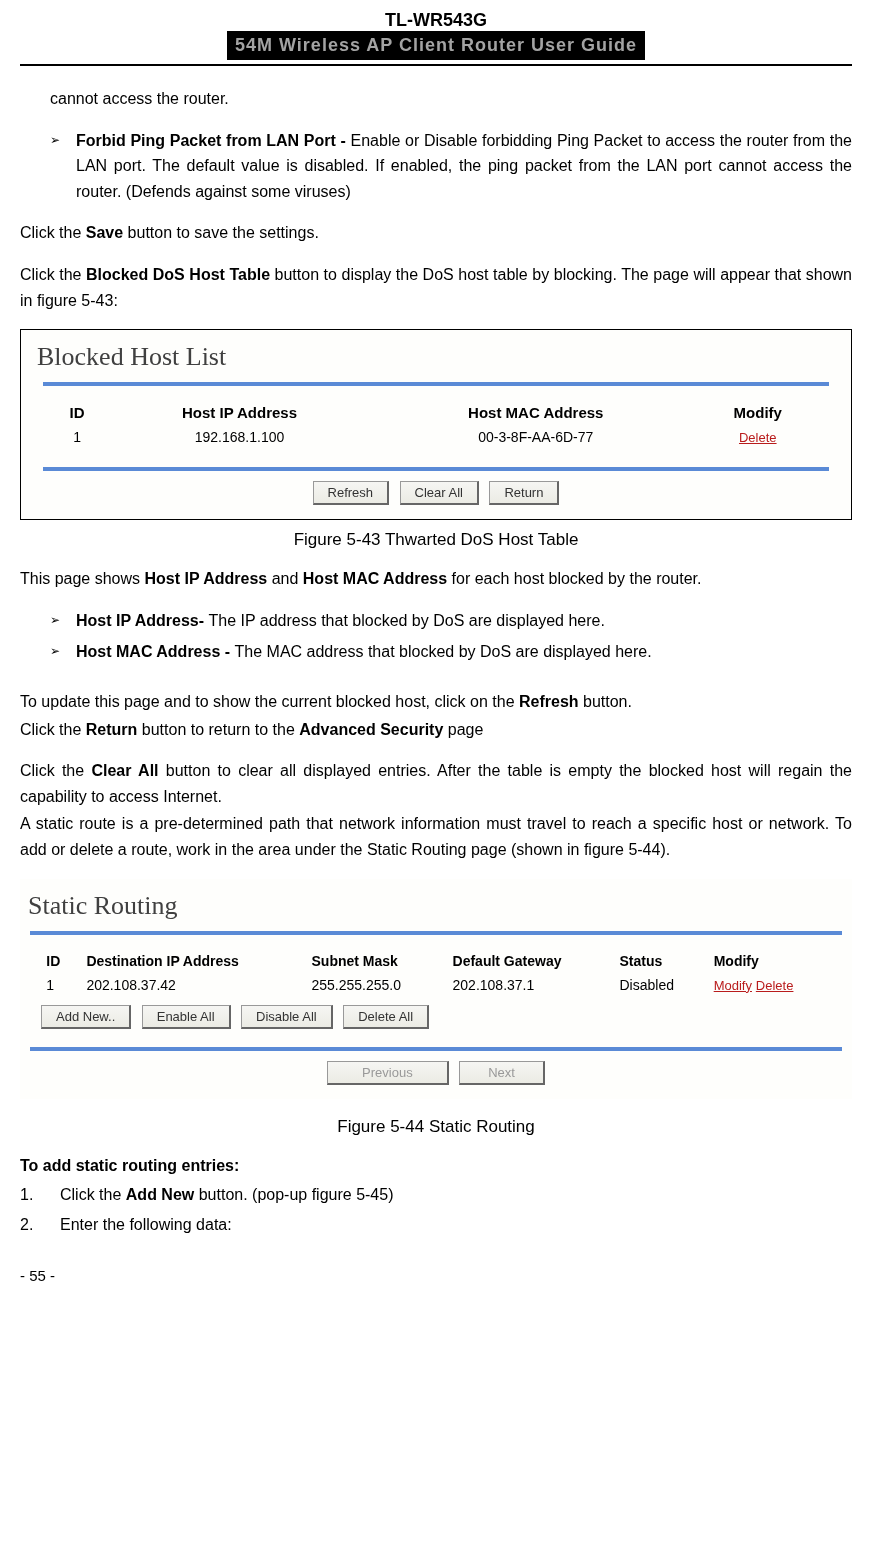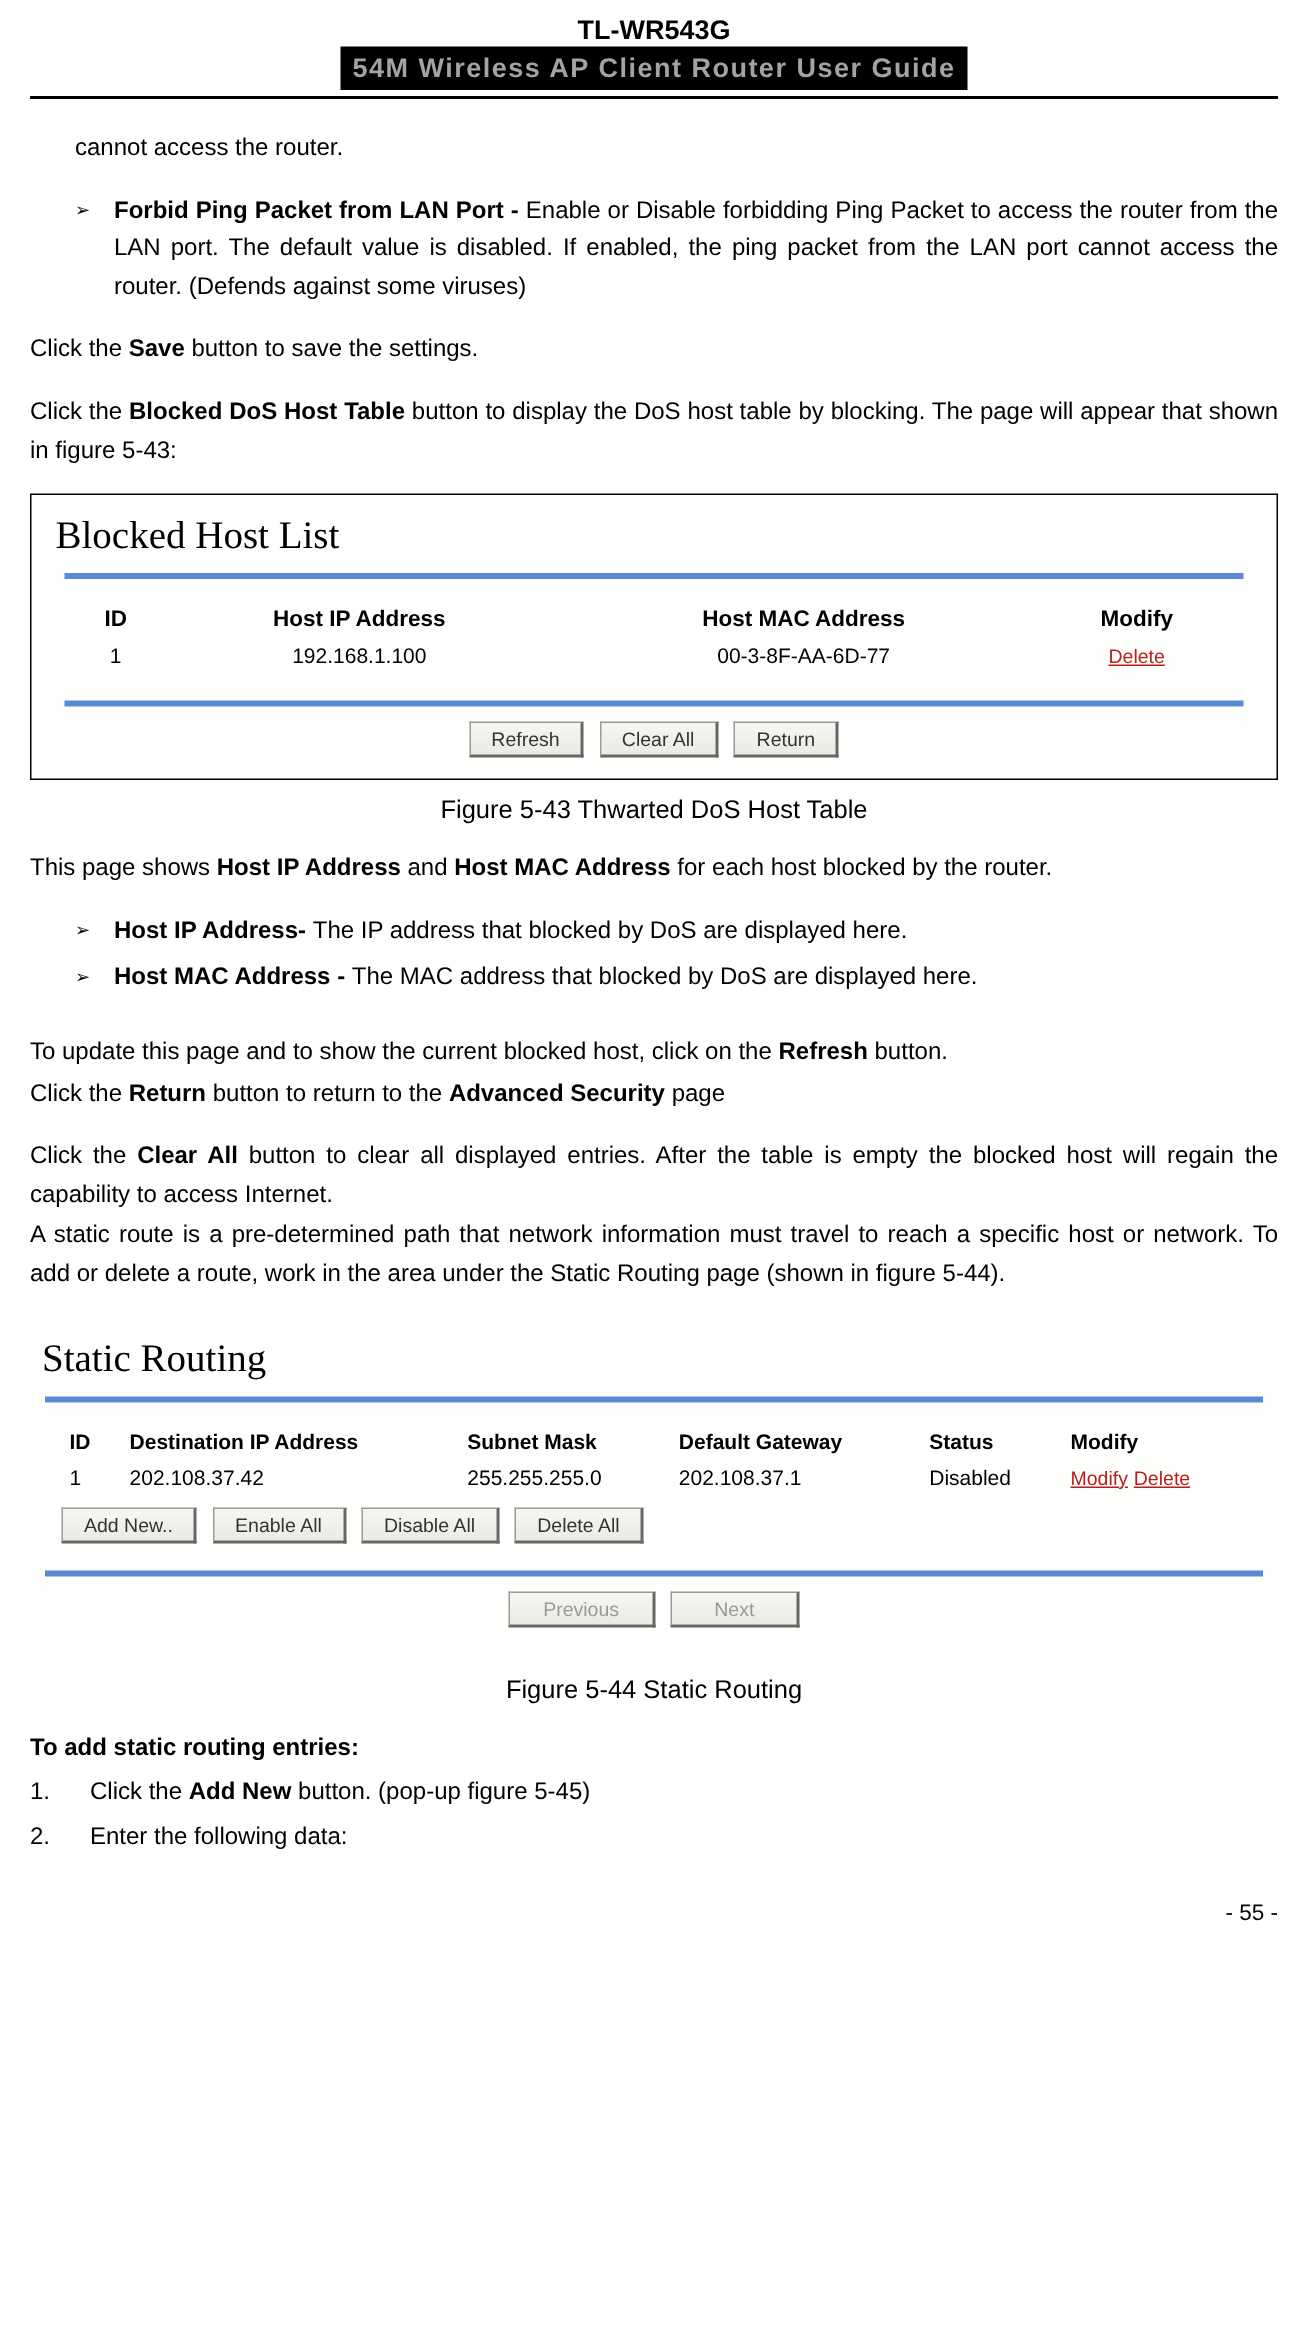--- a/index.html
+++ b/index.html
@@ -69,21 +69,21 @@
     .figure-box {
       border: 1px solid #000;
       margin: 4px 0;
       background: #fefefc;
     }
     .figure-box-inner {
       padding: 6px;
     }
     .fig-title {
       font-size: 26px;
-      color: #000000;
+      color: #404040;
       font-weight: normal;
       margin: 6px 0 10px 10px;
       font-family: "Times New Roman", serif;
     }
     .hr-blue {
       height: 4px;
       background: #5a8ad6;
       margin: 6px 0 14px 0;
       width: 96%;
       margin-left: 2%;
@@ -170,21 +170,21 @@
       margin: 4px 0 4px 0;
       line-height: 1.6;
     }
     .ol-num {
       flex: 0 0 40px;
     }
     .ol-text {
       flex: 1;
     }
     .footer-pagenum {
-      text-align: right;
+      text-align: left;
       margin-top: 30px;
       font-size: 15px;
     }
   </style>
 </head>
 <body>
 
 <div class="page">
   <div class="header-bar">
     <span class="header-left">TL-WR543G</span>
@@ -300,21 +300,21 @@
         </tbody>
       </table>
       <div class="btn-row-left">
         <span class="ui-button">Add New..</span>
         <span class="ui-button">Enable All</span>
         <span class="ui-button">Disable All</span>
         <span class="ui-button">Delete All</span>
       </div>
       <div class="hr-blue2" style="width:99%; margin-left:0.5%;"></div>
       <div class="btn-row">
-        <span class="ui-button ui-button-disabled" style="padding:3px 22px;">Previous</span>
+        <span class="ui-button ui-button-disabled" style="padding:3px 34px;">Previous</span>
         <span class="ui-button ui-button-disabled" style="padding:3px 28px;">Next</span>
       </div>
     </div>
   </div>
   <div class="caption-static">Figure 5-44    Static Routing</div>
 
   <p class="body-para-outer bold" style="margin-bottom:4px;">To add static routing entries:</p>
 
   <div class="ol-item">
     <span class="ol-num">1.</span>

